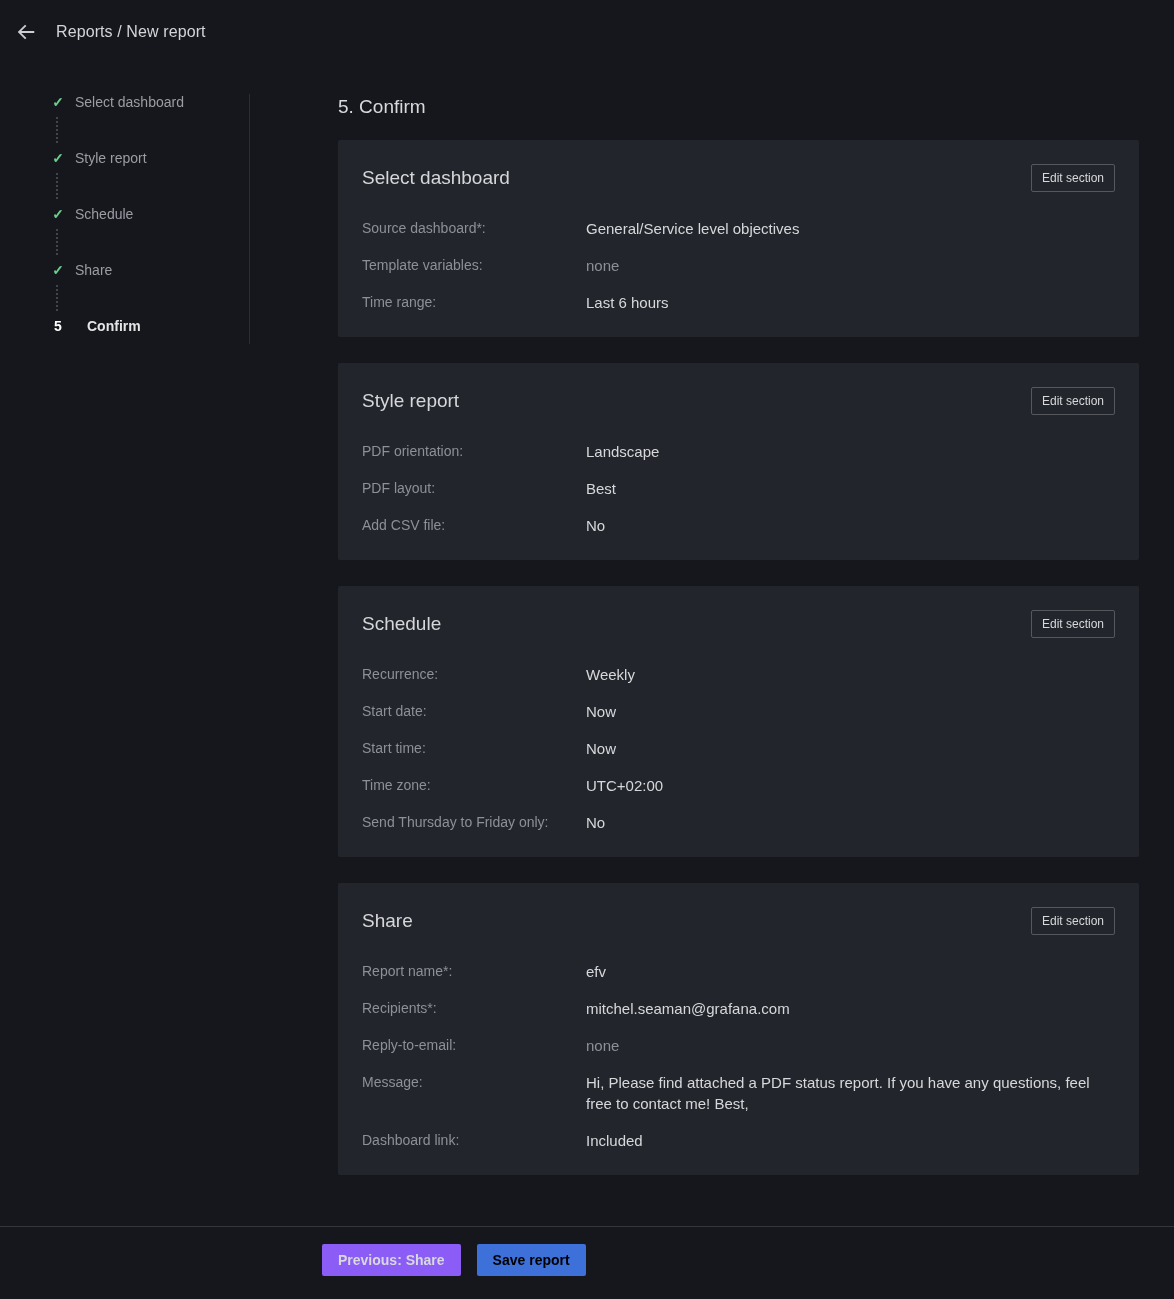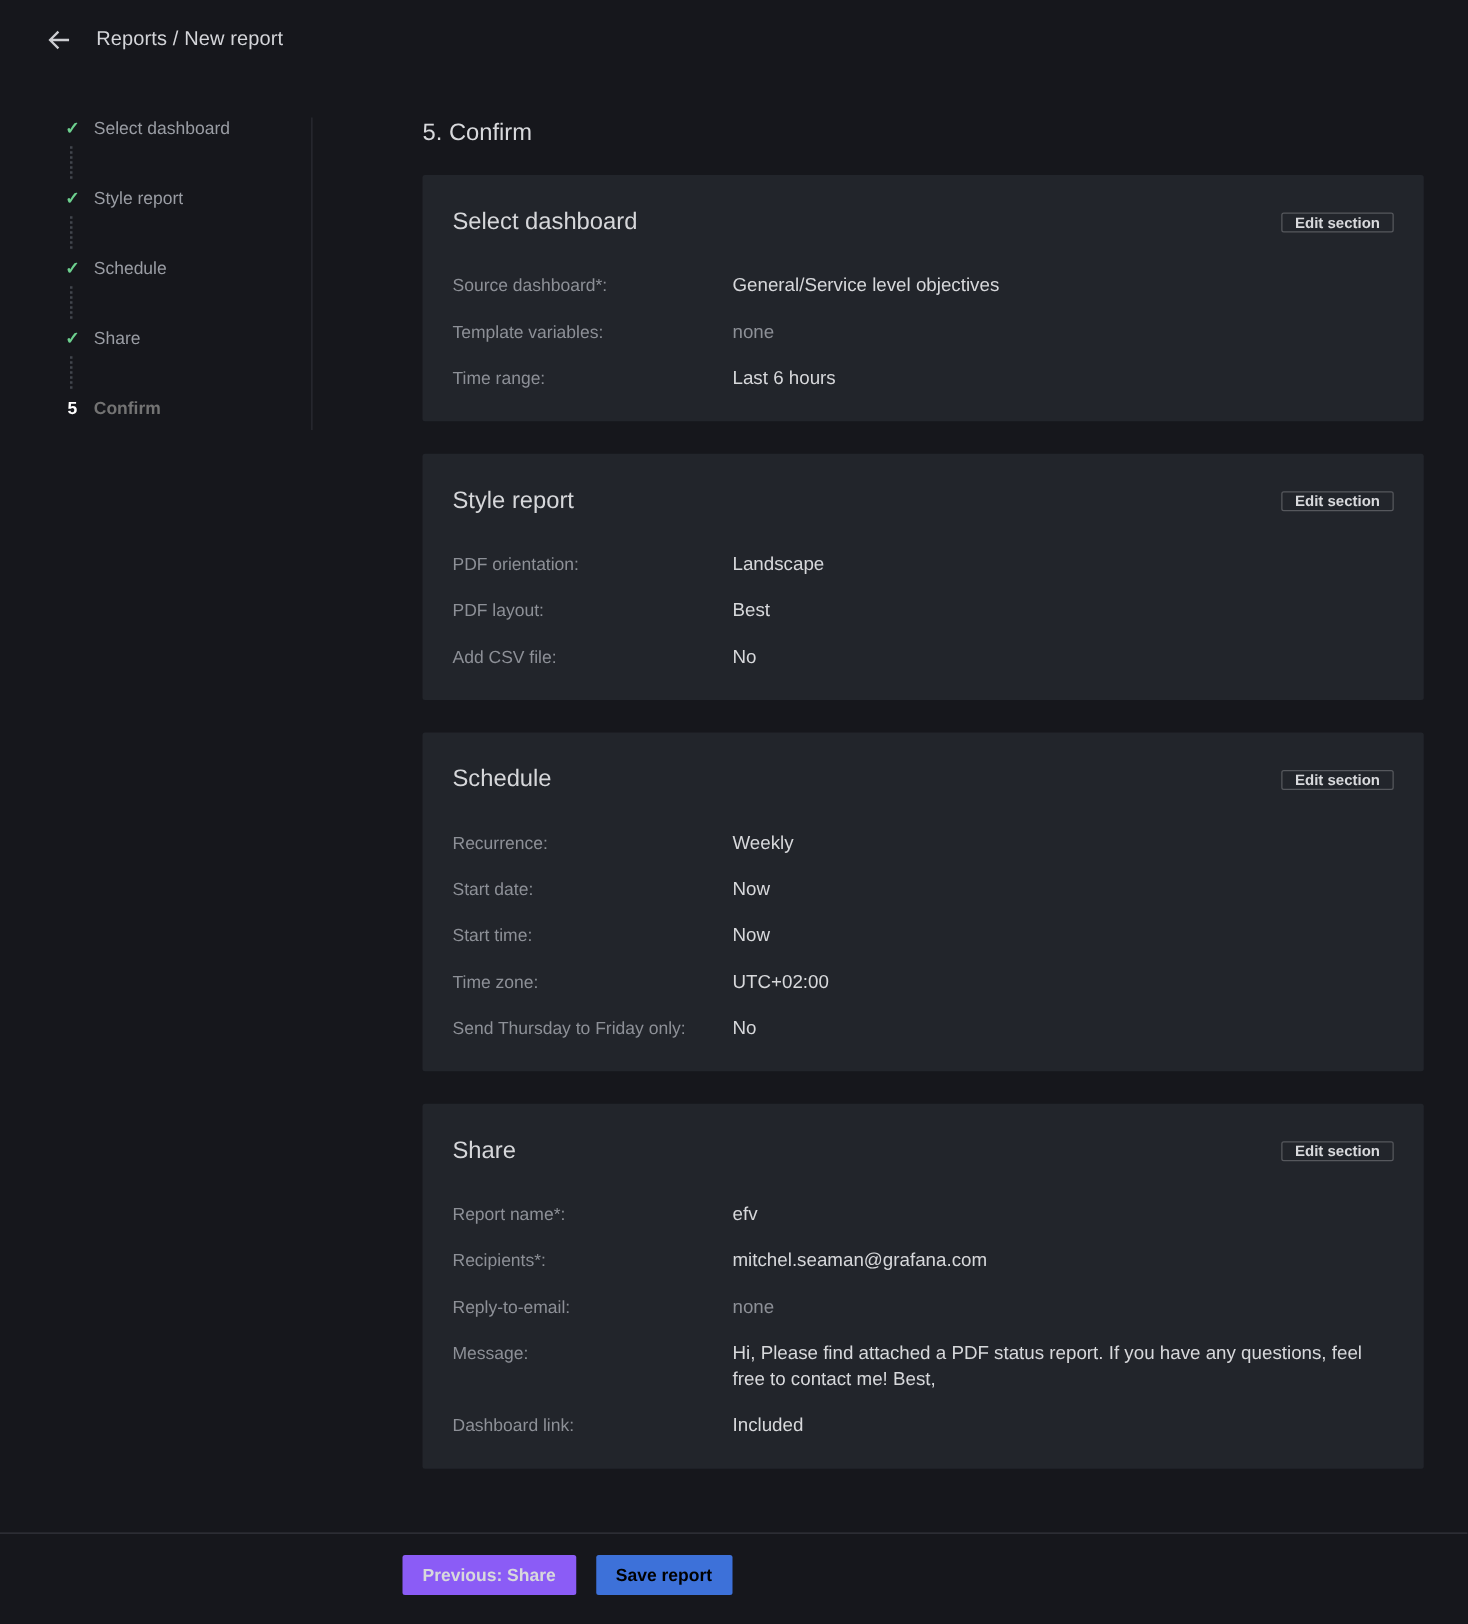--- a/index.html
+++ b/index.html
@@ -12,21 +12,21 @@
     display: flex;
     flex-direction: column;
   }
 
   
   .header {
     height: 64px;
     flex: 0 0 64px;
     display: flex;
     align-items: center;
-    padding-left: 33px;
+    padding-left: 12px;
   }
   .back-btn {
     background: none; border: none; cursor: pointer;
     width: 28px; height: 28px;
     display: flex; align-items: center; justify-content: center;
   }
   .header-title {
     margin-left: 16px;
     font-size: 16px;
     font-weight: 500;
@@ -50,21 +50,21 @@
     display: flex; align-items: center; gap: 9px;
     height: 16px; cursor: pointer;
   }
   .step-status {
     width: 16px; text-align: center;
     font-size: 14px; font-weight: 700; line-height: 16px;
   }
   .step-status.check { color: #6ccf8e; }
   .step-status.number { color: #ffffff; font-size: 14px; }
   .step-label { font-size: 14px; color: #9a9da4; }
-  .step.active .step-label { color: #737373; font-weight: 700; }
+  .step.active .step-label { color: #e5e5e5; font-weight: 700; margin-left: 12px; }
   .step-connector {
     width: 0; height: 26px;
     border-left: 2px dotted #41454c;
     margin: 7px 0 7px 6px;
   }
 
   
   .content { margin: 30px 0 0 0; width: 801px; padding-left: 38px; }
   .page-heading {
     font-size: 19px; font-weight: 500; color: #d8d9dc;
@@ -81,22 +81,22 @@
     display: flex; align-items: center; justify-content: space-between;
     height: 28px;
   }
   .card-title { font-size: 19px; font-weight: 400; color: #d6d7da; }
   .edit-btn {
     background: transparent;
     border: 1px solid #56585d;
     border-radius: 2px;
     color: #d8d9dc;
     font-family: "Liberation Sans", sans-serif;
-    font-size: 12px; font-weight: 700;
-    height: 16px; padding: 0 10px;
+    font-size: 12px; font-weight: 400;
+    height: 28px; padding: 0 10px;
     cursor: pointer;
   }
   .fields { margin-top: 26px; }
   .field-row { display: flex; margin-bottom: 16px; }
   .field-row:last-child { margin-bottom: 0; }
   .field-label {
     width: 224px; flex: 0 0 224px;
     font-size: 14px; color: #8d9097; line-height: 21px;
   }
   .field-value {

